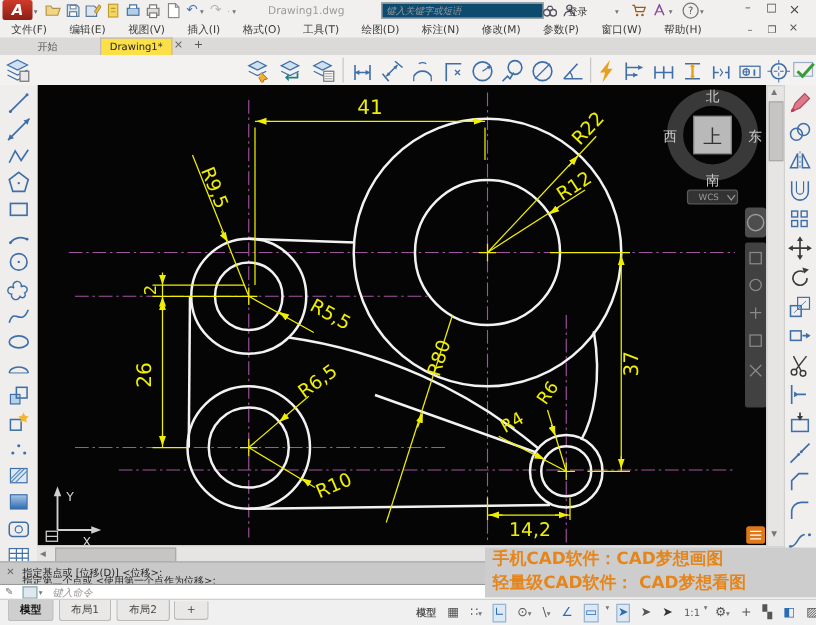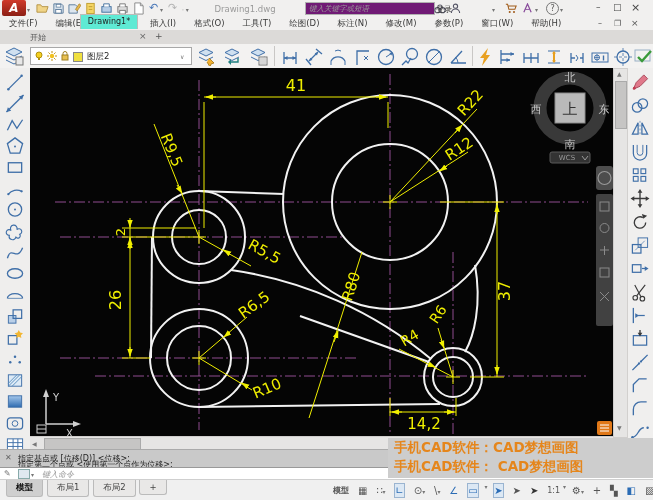--- a/index.html
+++ b/index.html
@@ -69,35 +69,35 @@
         <path d="M9 1v3h3" fill="none" stroke="#888"></path>
       </svg>
     </div>
   <div class="abs" style="left:149px;top:1px;font-size:11px;color:#4a78b8;">↶</div>
   <div class="abs caret" style="left:160px;top:6px;">▾</div>
   <div class="abs" style="left:168px;top:1px;font-size:11px;color:#b5b5b5;">↷</div>
   <div class="abs caret" style="left:182px;top:6px;">· ▾</div>
 
   <div class="abs" style="left:190px;top:4px;width:110px;text-align:center;font-size:8.5px;color:#9a9a9a;">Drawing1.dwg</div>
 
-  <div class="abs" style="left:305px;top:2px;width:122px;height:11px;background:#701a75;border:1px solid #b0b0b0;font-size:7.5px;font-style:italic;color:#999;padding:0 3px;line-height:11px;">键入关键字或短语</div>
+  <div class="abs" style="left:305px;top:2px;width:122px;height:11px;background:#0c4a6e;border:1px solid #b0b0b0;font-size:7.5px;font-style:italic;color:#999;padding:0 3px;line-height:11px;">键入关键字或短语</div>
   <div class="abs ico" style="left:434px;top:3px;width:12px;height:11px;">
       <svg viewBox="0 0 14 12">
         <circle cx="4" cy="8" r="3" fill="none" stroke="#556" stroke-width="1.3"></circle>
         <circle cx="10" cy="8" r="3" fill="none" stroke="#556" stroke-width="1.3"></circle>
         <path d="M4 5L5.5 2h3L10 5" fill="none" stroke="#556"></path>
       </svg>
     </div>
   <div class="abs ico" style="left:450px;top:3px;width:11px;height:11px;">
       <svg viewBox="0 0 12 12">
         <circle cx="6" cy="3.5" r="2.3" fill="none" stroke="#556" stroke-width="1.2"></circle>
         <path d="M1.5 11a4.5 4.5 0 0 1 9 0" fill="none" stroke="#556" stroke-width="1.2"></path>
       </svg>
     </div>
-  <div class="abs" style="left:436px;top:4px;font-size:8px;color:#333;">登录</div>
+  <div class="abs" style="left:454px;top:4px;font-size:8px;color:#333;">登录</div>
   <div class="abs caret" style="left:492px;top:6px;">▾</div>
   <div class="abs ico" style="left:505px;top:3px;width:12px;height:11px;">
       <svg viewBox="0 0 14 12">
         <path d="M1 1h2l1.5 6h7L13 3H4" fill="none" stroke="#a05a18" stroke-width="1.2"></path>
         <circle cx="5.5" cy="10" r="1.2" fill="#a05a18"></circle>
         <circle cx="10.5" cy="10" r="1.2" fill="#a05a18"></circle>
       </svg>
     </div>
   <div class="abs ico" style="left:522px;top:3px;width:11px;height:11px;">
       <svg viewBox="0 0 12 12">
@@ -113,56 +113,33 @@
   <div class="abs" style="left:613px;top:2px;font-size:9px;color:#444;">□</div>
   <div class="abs" style="left:631px;top:1px;font-size:11px;color:#444;">×</div>
 
   <div class="abs" style="left:0;top:16px;width:653px;height:14px;"><span class="menu-item">文件(F)</span><span class="menu-item">编辑(E)</span><span class="menu-item">视图(V)</span><span class="menu-item">插入(I)</span><span class="menu-item">格式(O)</span><span class="menu-item">工具(T)</span><span class="menu-item">绘图(D)</span><span class="menu-item">标注(N)</span><span class="menu-item">修改(M)</span><span class="menu-item">参数(P)</span><span class="menu-item">窗口(W)</span><span class="menu-item">帮助(H)</span></div>
   <div class="abs" style="left:598px;top:19px;font-size:8px;color:#555;">–</div>
   <div class="abs" style="left:614px;top:19px;font-size:8px;color:#555;">❐</div>
   <div class="abs" style="left:631px;top:18px;font-size:9px;color:#555;">×</div>
 
   <div class="abs" style="left:0;top:30px;width:653px;height:14px;background:#dcdad8;border-bottom:1px solid #c8c6c4;"></div>
   <div class="abs" style="left:14px;top:31px;width:48px;height:13px;text-align:center;font-size:8px;color:#555;line-height:13px;">开始</div>
-  <div class="abs" style="left:80px;top:14px;width:56px;height:14px;background:#5eead4;border:1px solid #bdbbb9;border-bottom:none;text-align:center;font-size:8px;color:#222;line-height:13px;">Drawing1*</div>
+  <div class="abs" style="left:80px;top:30px;width:56px;height:14px;background:#fde047;border:1px solid #bdbbb9;border-bottom:none;text-align:center;font-size:8px;color:#222;line-height:13px;">Drawing1*</div>
   <div class="abs" style="left:139px;top:31px;font-size:9px;color:#666;">×</div>
   <div class="abs" style="left:155px;top:31px;font-size:9px;color:#555;">+</div>
 
   <div class="abs" style="left:0;top:44px;width:653px;height:24px;background:#f3f2f1;border-bottom:1px solid #d5d3d1;"></div>
   <div class="abs ico" style="left:4px;top:46px;width:20px;height:20px;">
       <svg viewBox="0 0 20 20">
         <path d="M10 2l8 4-8 4-8-4z" fill="#cfe0f0" stroke="#3f6fa8"></path>
         <path d="M2 10l8 4 8-4M2 14l8 4 8-4" fill="none" stroke="#3f6fa8"></path>
         <rect x="12" y="11" width="7" height="8" fill="#e8e8e8" stroke="#777"></rect>
       </svg>
     </div>
 
-  <div class="abs" style="left:30px;top:47px;width:160px;height:16px;background:#fff;border:1px solid #a8a8a8;">
-    <span class="abs ico" style="left:3px;top:3px;width:10px;height:10px;">
-        <svg viewBox="0 0 10 10">
-          <circle cx="5" cy="4" r="3" fill="#f5d020" stroke="#b09010"></circle>
-          <path d="M4 7h2v2H4z" fill="#b09010"></path>
-        </svg>
-      </span>
-    <span class="abs ico" style="left:16px;top:3px;width:10px;height:10px;">
-        <svg viewBox="0 0 10 10">
-          <circle cx="5" cy="5" r="2.2" fill="#f0c020"></circle>
-          <path d="M5 0v2M5 8v2M0 5h2M8 5h2M1.5 1.5l1.4 1.4M7.1 7.1l1.4 1.4M8.5 1.5L7.1 2.9M2.9 7.1L1.5 8.5" stroke="#c09010"></path>
-        </svg>
-      </span>
-    <span class="abs ico" style="left:29px;top:3px;width:10px;height:10px;">
-        <svg viewBox="0 0 10 10">
-          <rect x="2" y="4" width="6" height="5" fill="#e8c050" stroke="#a08020"></rect>
-          <path d="M3 4V2.5a2 2 0 0 1 4 0V4" fill="none" stroke="#a08020"></path>
-        </svg>
-      </span>
-    <span class="abs" style="left:42px;top:4px;width:8px;height:8px;background:#f0e040;border:1px solid #888;"></span>
-    <span class="abs" style="left:56px;top:3px;font-size:8.5px;color:#222;">图层2</span>
-    <span class="abs caret" style="left:149px;top:5px;">∨</span>
-  </div>
 
   <div class="abs ico" style="left:196px;top:46px;width:20px;height:20px;">
       <svg viewBox="0 0 20 20">
         <path d="M10 3l7 3.5-7 3.5-7-3.5z" fill="#cfe0f0" stroke="#3f6fa8"></path>
         <path d="M3 11l7 3.5 7-3.5" fill="none" stroke="#3f6fa8"></path>
         <path d="M13 12l5 5-3 1-1 3-3-5" fill="#f0b030" stroke="#a07010" stroke-width=".8"></path>
       </svg>
     </div>
   <div class="abs ico" style="left:222px;top:46px;width:20px;height:20px;">
       <svg viewBox="0 0 20 20">
@@ -659,21 +636,21 @@
   </div>
   <div class="abs" style="left:0;top:467px;width:653px;height:12px;background:#fff;border-top:1px solid #999;">
     <span class="abs" style="left:4px;top:1px;font-size:8px;color:#777;">✎</span>
     <span class="abs" style="left:18px;top:1px;width:10px;height:8px;border:1px solid #8aa;background:#dfe8f0;"></span>
     <span class="abs caret" style="left:31px;top:3px;">▾</span>
     <span class="abs" style="left:42px;top:1px;font-size:8px;font-style:italic;color:#999;">键入命令</span>
   </div>
 
   <div class="abs" style="left:388px;top:438px;width:265px;height:40px;background:#cdcdcd;color:#e5861c;font-weight:bold;font-size:13.5px;line-height:19px;padding-left:6px;box-sizing:border-box;">
     <div>手机CAD软件：CAD梦想画图</div>
-    <div>手机CAD软件： CAD梦想画图</div>
+    <div>轻量级CAD软件： CAD梦想看图</div>
   </div>
 
   <div class="abs" style="left:0;top:479px;width:653px;height:21px;background:#f0f0f0;border-top:1px solid #cfcfcf;">
     <div class="abs" style="left:6px;top:0;text-align:right;">
       <span class="laytab active">模型</span>
       <span class="laytab">布局1</span>
       <span class="laytab">布局2</span>
       <span class="laytab">+</span>
     </div>
     <div class="abs" style="left:330px;top:1px;white-space:nowrap;">

